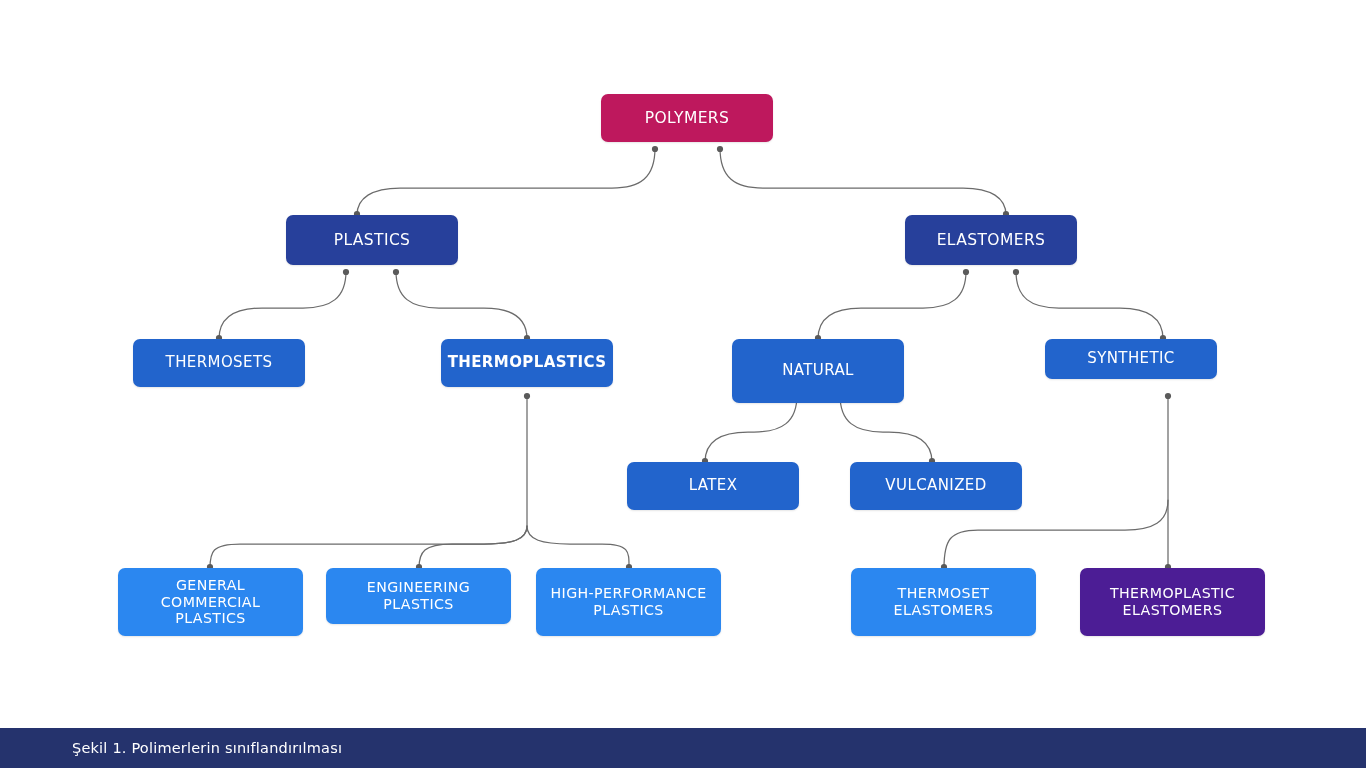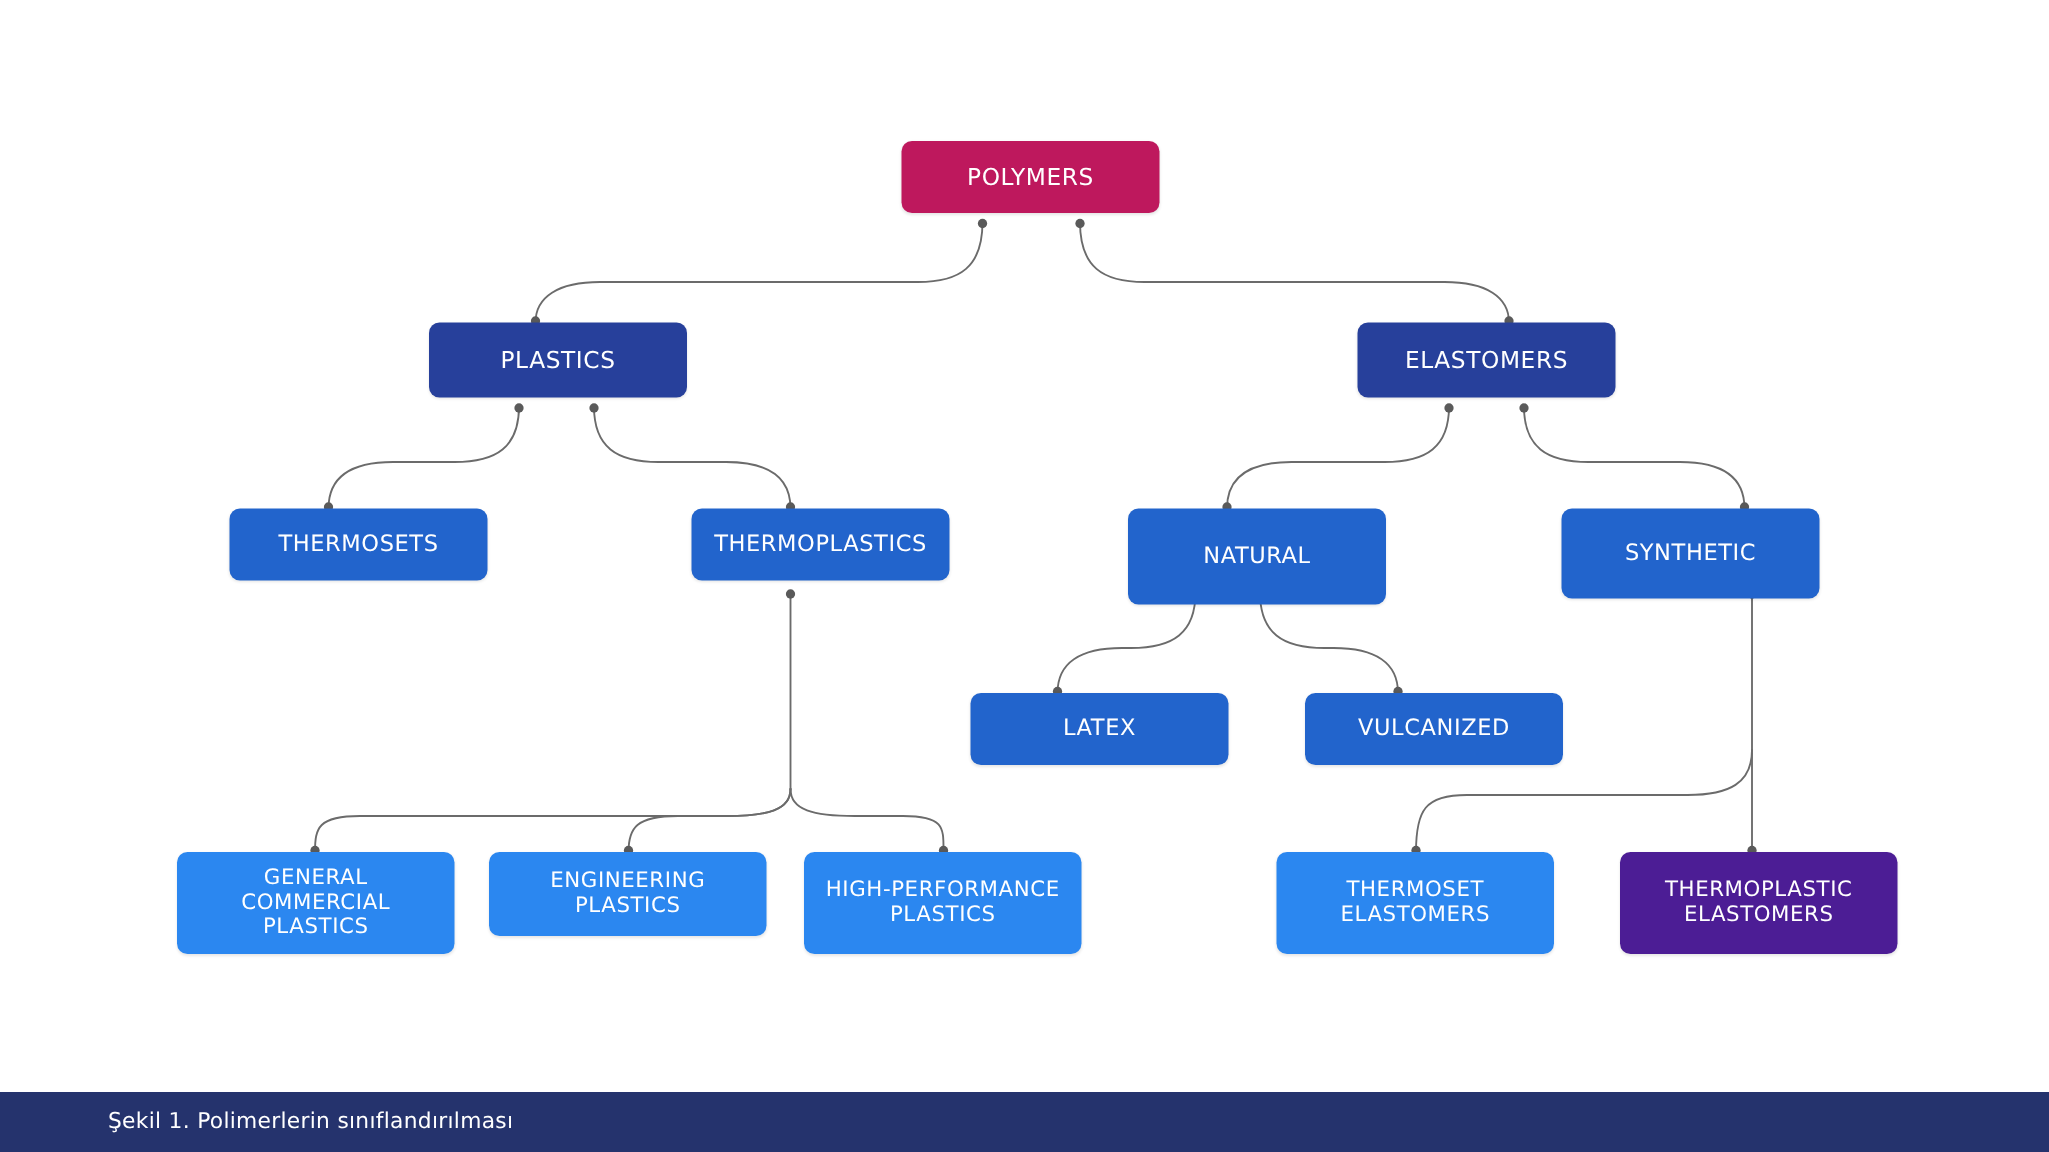--- a/index.html
+++ b/index.html
@@ -25,21 +25,21 @@
     justify-content:center;
     text-align:center;
     color:#ffffff;
     letter-spacing:.4px;
     line-height:1.17;
     padding:4px 8px;
     box-shadow:0 1px 2px rgba(0,0,0,.10);
   }
   .t-root    { background:#be185d; }
   .t-l2      { background:#27409B; }
-  .t-l3      { background:#2264CC;margin-left:20px; }
+  .t-l3      { background:#2264CC; }
   .t-leaf    { background:#2B87F0; }
   .t-green   { background:#4c1d95; }
 
   .fs16{font-size:15.5px;}
   .fs15{font-size:15px;}
   .fs14{font-size:14.2px;}
 
   #footer{
     position:absolute;left:0;top:728px;
     width:1366px;height:40px;
@@ -125,25 +125,25 @@
   </svg>
 
   <div class="node t-root fs16" style="left:601px;top:94px;width:172px;height:48px;">POLYMERS</div>
 
   <div class="node t-l2 fs16" style="left:286px;top:215px;width:172px;height:50px;">PLASTICS</div>
 
   <div class="node t-l2 fs16" style="left:905px;top:215px;width:172px;height:50px;">ELASTOMERS</div>
 
   <div class="node t-l3 fs15" style="left:133px;top:339px;width:172px;height:48px;">THERMOSETS</div>
 
-  <div class="node t-l3 fs15" style="left:441px;top:339px;width:172px;height:48px;">THERMOPLASTICS</div>
+  <div class="node t-l3 fs15" style="left:441px;top:339px;width:172px;height:48px;font-weight:bold;">THERMOPLASTICS</div>
 
   <div class="node t-l3 fs15" style="left:732px;top:339px;width:172px;height:64px;text-align:right;">NATURAL</div>
 
-  <div class="node t-l3 fs15" style="left:1021px;top:339px;width:172px;height:60px;">SYNTHETIC</div>
+  <div class="node t-l3 fs15" style="left:1045px;top:339px;width:172px;height:40px;">SYNTHETIC</div>
 
   <div class="node t-l3 fs15" style="left:627px;top:462px;width:172px;height:48px;">LATEX</div>
 
   <div class="node t-l3 fs15" style="left:850px;top:462px;width:172px;height:48px;">VULCANIZED</div>
 
   <div class="node t-leaf fs14" style="left:118px;top:568px;width:185px;height:68px;white-space:pre-line;">GENERAL
 COMMERCIAL
 PLASTICS</div>
 
   <div class="node t-leaf fs14" style="left:326px;top:568px;width:185px;height:56px;white-space:pre-line;">ENGINEERING

